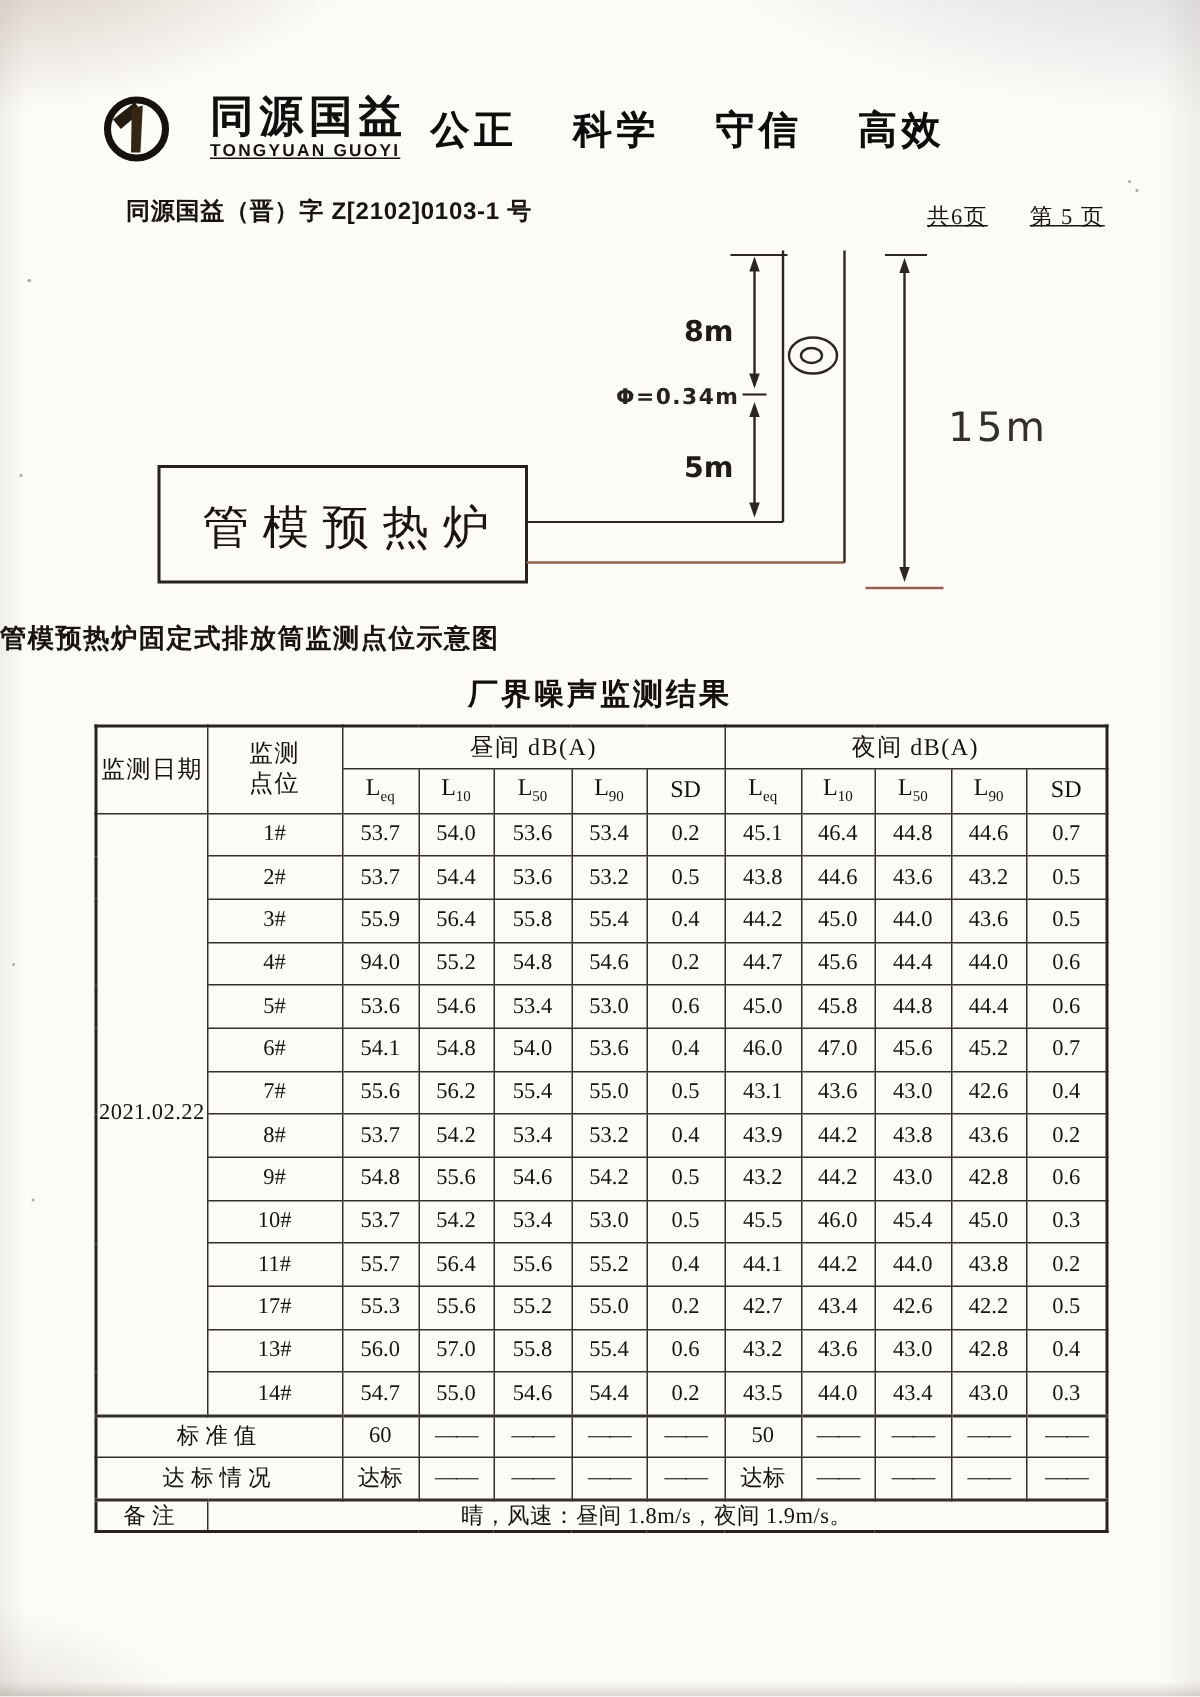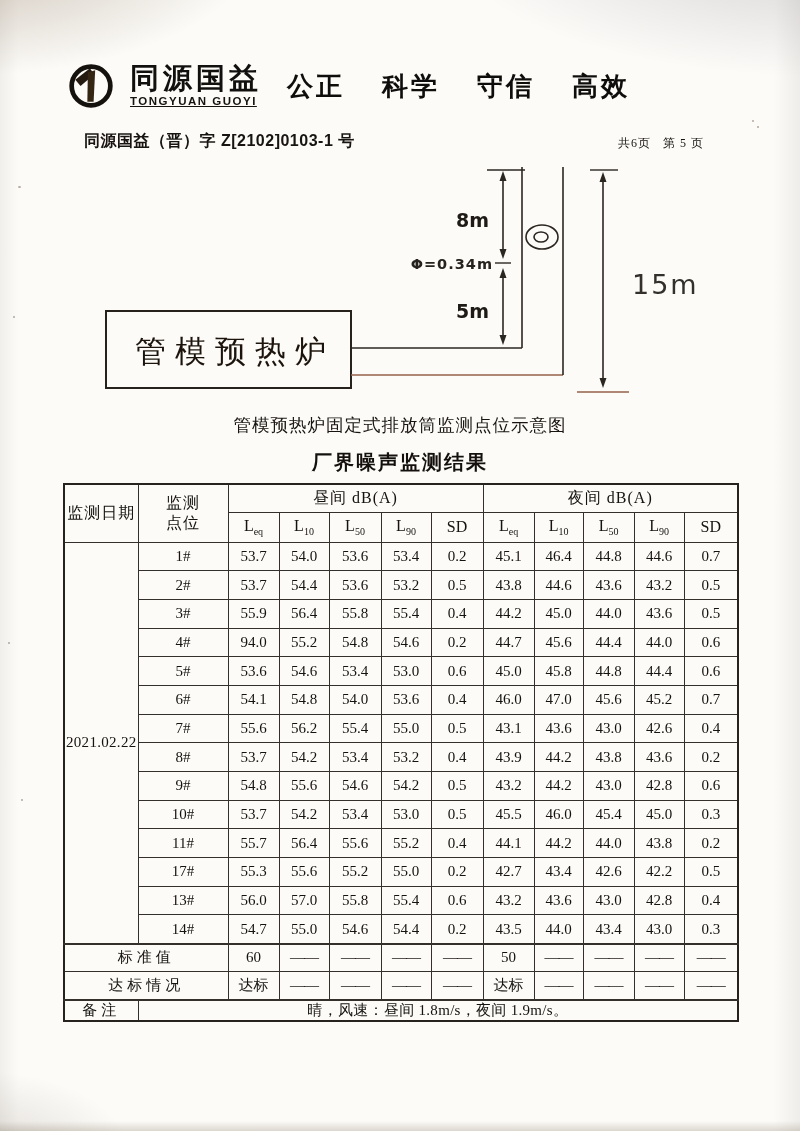--- a/index.html
+++ b/index.html
@@ -11,53 +11,53 @@
     background:
       radial-gradient(ellipse 420px 180px at -40px -50px, rgba(139,117,92,.45), rgba(139,117,92,0) 70%),
       radial-gradient(ellipse 520px 190px at 103% -60px, rgba(128,122,132,.33), rgba(128,122,132,0) 72%),
       radial-gradient(ellipse 200px 110px at -20px 102%, rgba(120,105,90,.22), rgba(120,105,90,0) 75%),
       linear-gradient(to top, rgba(146,134,115,.30), rgba(146,134,115,0) 10px),
       linear-gradient(to right, rgba(140,133,126,.10) 0, rgba(140,133,126,0) 18px),
       linear-gradient(to left, rgba(140,133,126,.12) 0, rgba(140,133,126,0) 26px),
       #fcfbf8;
   }
   
-  .logo-wrap { position:absolute; left:68px; top:63px; display:flex; gap:16px; align-items:flex-start; }
+  .logo-wrap { position:absolute; left:68px; top:63px; display:flex; gap:26px; align-items:flex-start; }
   .logo-icon { width:46px; height:46px; }
   .brand-cn {
     font-family:"Liberation Sans","DejaVu Sans",sans-serif;
     font-weight:900; font-size:29px; letter-spacing:4px; color:#12100e; line-height:1.05;
   }
   .brand-en {
     font-family:"Liberation Sans","DejaVu Sans",sans-serif;
     font-weight:700; font-size:11.5px; letter-spacing:1.5px; color:#16130f; margin-top:2px;text-decoration:underline;
   }
   .slogans {
     position:absolute; left:287px; top:69px; display:flex; gap:37px;
     font-weight:900; font-size:26px; letter-spacing:3px; color:#0f0d0b;justify-content:center;
   }
   .doc-number {
     position:absolute; left:84px; top:131px;
     font-family:"Liberation Sans","DejaVu Sans",sans-serif;
     font-weight:600; font-size:16px; letter-spacing:.5px; color:#171411;
   }
-  .page-info { position:absolute; left:618px; top:135px; font-size:12px; letter-spacing:1px; color:#171411; display:flex; gap:12px; }
+  .page-info { position:absolute; left:618px; top:135px; font-size:15px; letter-spacing:1px; color:#171411; display:flex; gap:28px;text-decoration:underline; }
   
   .diagram { position:absolute; left:0; top:0; width:800px; height:410px; }
   .dline { stroke:#2b2620; stroke-width:1.6; fill:none; }
   .dthin { stroke:#2b2620; stroke-width:1.4; fill:none; }
   .dbrown { stroke:#96604a; stroke-width:1.6; fill:none; }
   .dfill { fill:#2b2620; stroke:none; }
   .lab-dim { font-family:"DejaVu Sans","Liberation Sans",sans-serif; font-weight:bold; font-size:19px; fill:#1e1a16; }
   .lab-phi { font-family:"DejaVu Sans","Liberation Sans",sans-serif; font-weight:bold; font-size:14.5px; letter-spacing:1px; fill:#26221e; }
   .lab-15  { font-family:"DejaVu Sans","Liberation Sans",sans-serif; font-weight:normal; font-size:27px; letter-spacing:2px; fill:#33302c; }
   .lab-furnace { font-family:"Liberation Serif","DejaVu Serif",serif; font-size:31px; letter-spacing:9px; fill:#1c140c; }
   .diagram-caption {
-    position:absolute; left:0; top:413px; width:800px; text-align:center;
-    font-size:17.5px; letter-spacing:1px; color:#181410; font-weight:400;
+    position:absolute; left:0; top:413px; width:800px; text-align:left;
+    font-size:17.5px; letter-spacing:1px; color:#181410; font-weight:700;
   }
   .table-title {
     position:absolute; left:0; top:449px; width:800px; text-align:center;
     font-size:20px; font-weight:700; letter-spacing:2px; color:#13100d;
   }
   
   .noise {
     position:absolute; left:63px; top:483px; width:674px;
     border-collapse:collapse; table-layout:fixed;
     border:2.5px solid #26221e;

